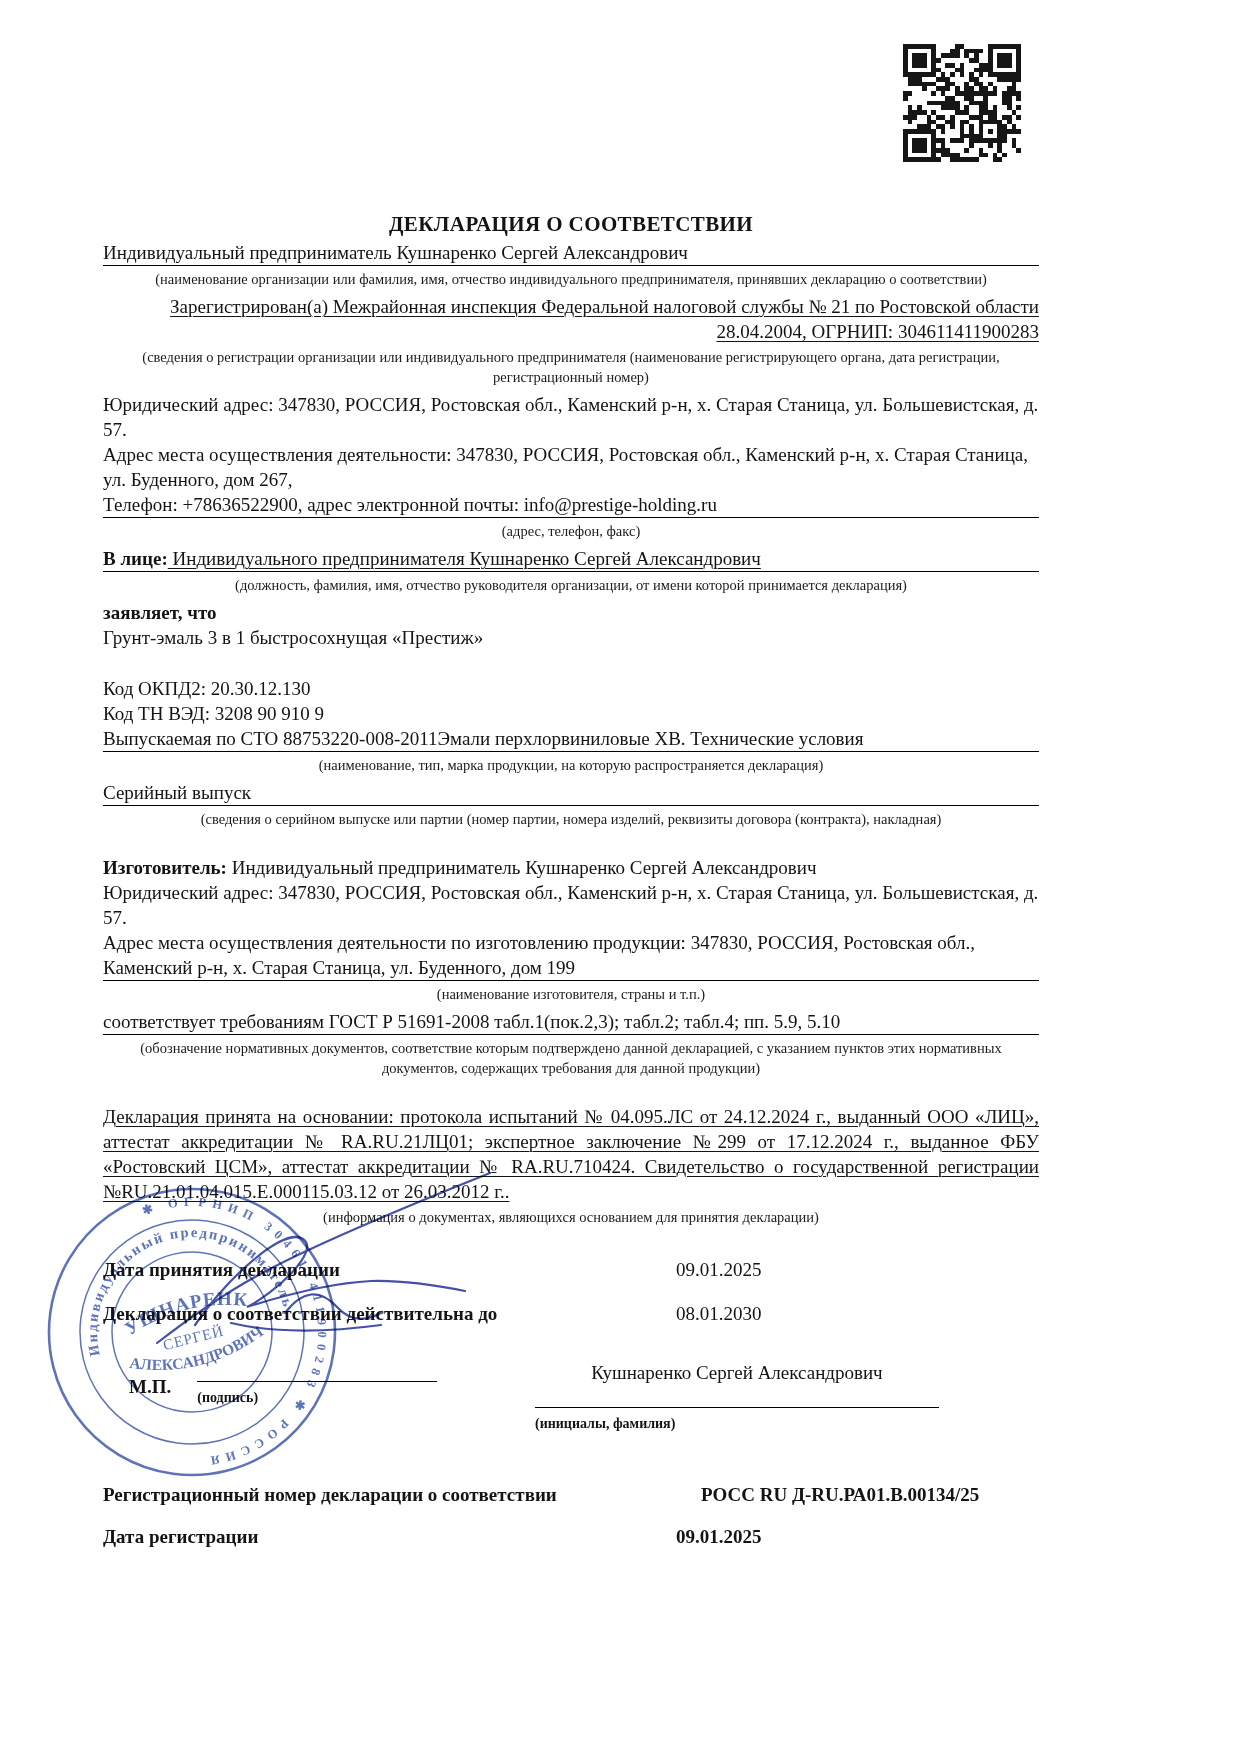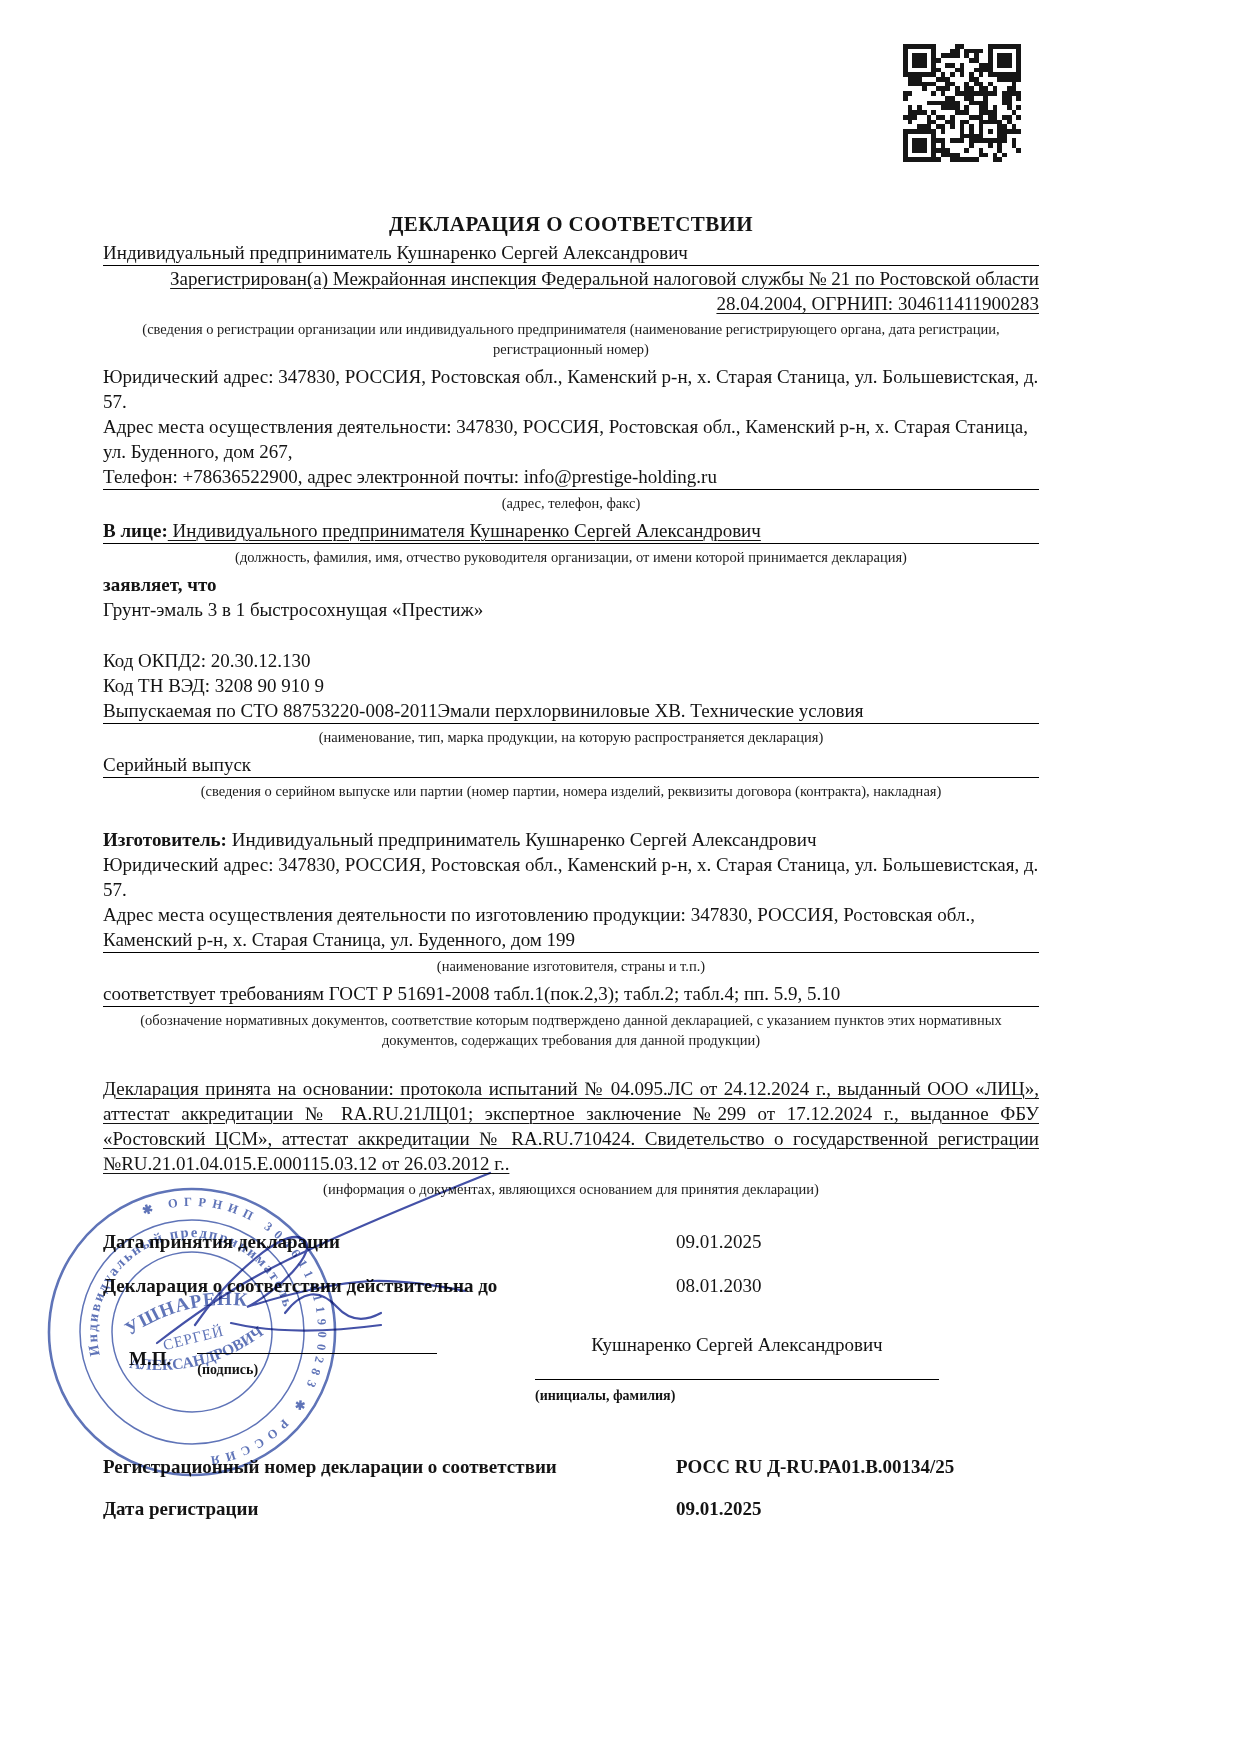--- a/index.html
+++ b/index.html
@@ -25,21 +25,21 @@
   .row1 { margin-top:30px; }
   .row2 { margin-top:19px; }
   .sig-row { display:flex; margin-top:34px; }
   .sig-left { display:flex; width:432px; }
   .mp { font-weight:bold; margin:14px 26px 0 26px;text-align:right; }
   .sig-block { width:240px; margin-top:0; }
   .sig-line { border-bottom:1.4px solid #000; height:22px; }
   .sig-cap { font-size:14px; text-align:left; margin-top:3px; }
   .sig-right { width:404px; }
   .sig-name { text-align:center; margin-bottom:1px; }
-  .regrow { margin-top:46px; }
+  .regrow { margin-top:46px;gap:25px; }
   .regdate { margin-top:17px; }
   
   .qr {
     position:absolute; left:903px; top:44px; width:118px; height:118px;
     display:grid; grid-template-columns:repeat(25,1fr); grid-template-rows:repeat(25,1fr);
     background:#fff;
   }
   .qr i { display:block; }
   .qr i.d { background:#161616; }
   
@@ -688,20 +688,21 @@
     <i class="l"></i>
     <i class="l"></i>
     <i class="l"></i>
   </div>
 
 <div class="content">
 
   <div class="title">ДЕКЛАРАЦИЯ О СООТВЕТСТВИИ</div>
 
   <div class="uline">Индивидуальный предприниматель Кушнаренко Сергей Александрович</div>
+  <div class="cap">(наименование организации или фамилия, имя, отчество индивидуального предпринимателя, принявших декларацию о соответствии)</div>
 
   <div class="utext">Зарегистрирован(а) Межрайонная инспекция Федеральной налоговой службы № 21 по Ростовской области 28.04.2004, ОГРНИП: 304611411900283</div>
   <div class="cap">(сведения о регистрации организации или индивидуального предпринимателя (наименование регистрирующего органа, дата регистрации, регистрационный номер)</div>
 
   <p>Юридический адрес: 347830, РОССИЯ, Ростовская обл., Каменский р-н, х. Старая Станица, ул. Большевистская, д. 57.</p>
   <p>Адрес места осуществления деятельности: 347830, РОССИЯ, Ростовская обл., Каменский р-н, х. Старая Станица, ул. Буденного, дом 267,</p>
   <p class="uline">Телефон: +78636522900, адрес электронной почты: info@prestige-holding.ru</p>
   <div class="cap">(адрес, телефон, факс)</div>
 
   <div class="uline">

